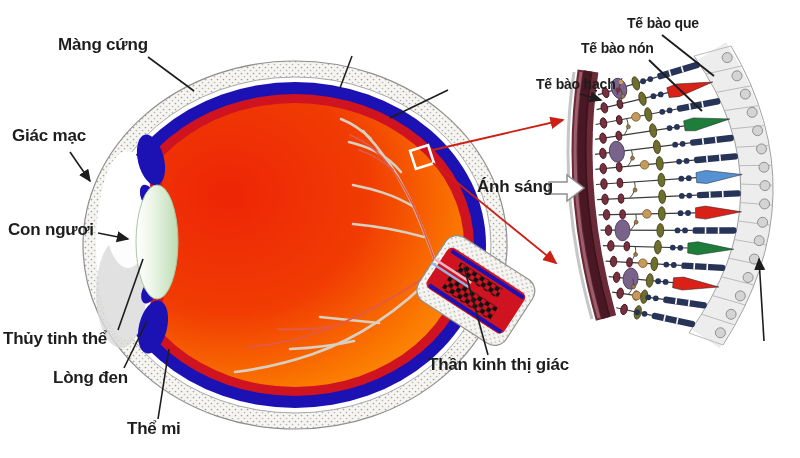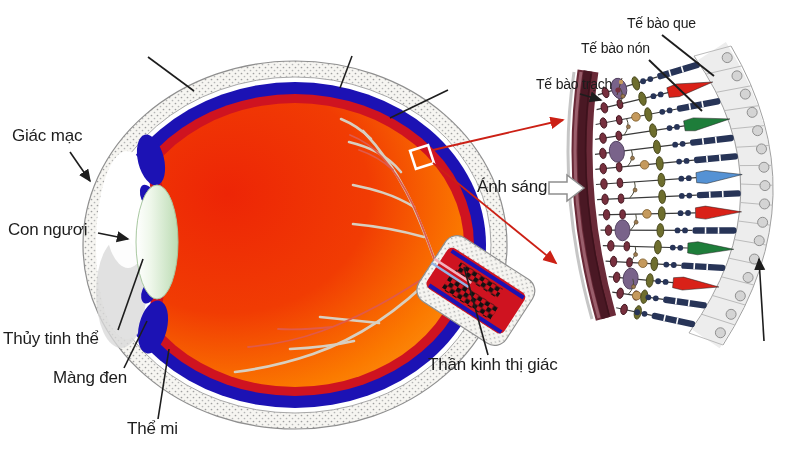--- a/index.html
+++ b/index.html
@@ -1,19 +1,19 @@
 <!DOCTYPE html>
 <html style="--ink: #1d1d1d; --blue-ring: #1c12b4; --red-ring: #cf1320; --inner-1: #ed2506; --inner-2: #f13c03; --inner-3: #fb7a00; --inner-4: #ffb22a; --lens-light: #ffffff; --lens-green: #bcdcb4; --vessel-light: #d8cfc0; --vessel-red: #e05a4a; --callout-red: #cc2015; --band-maroon: #6a2a38; --band-core: #4a1824; --band-highlight: #9a5f6c; --band-gray: #c6c6c6; --rod-navy: #273457; --cone-red: #d92118; --cone-green: #1e7d3a; --cone-blue: #5592d4; --cell-maroon: #77303e; --cell-purple: #79638a; --cell-tan: #c59a5d; --cell-olive: #6e6e2e; --scallop-band: #ededed; --scallop-circle: #d4d4d4; --scallop-stroke: #8f8f8f; --wire: #3a3a3a;"><head>
 <meta charset="utf-8">
 <style>
   html,body{margin:0;padding:0;background:#fff;}
   .stage{position:relative;width:800px;height:458px;background:#fff;overflow:hidden;
          font-family:"Liberation Sans",sans-serif;}
   .stage svg{position:absolute;left:0;top:0;}
-  .lbl{position:absolute;font-weight:400;font-size:17px;color:var(--ink);white-space:nowrap;
+  .lbl{position:absolute;font-weight:700;font-size:17px;color:var(--ink);white-space:nowrap;
        line-height:1.1;letter-spacing:-0.2px;text-align:center;}
   .lbl.sm{font-size:14px;}
   
   .f-blue{fill:var(--blue-ring);}
   .f-redring{fill:var(--red-ring);}
   .st-blue{stroke:var(--blue-ring);}
   .st-red{stroke:var(--callout-red);}
   .st-ink{stroke:var(--ink);}
   .s-gray{stroke:#8f8f8f;}
   .mfill-ink{fill:var(--ink);}
@@ -375,24 +375,25 @@
     <line x1="352" y1="56" x2="340" y2="88"></line>
     <line x1="448" y1="90" x2="390" y2="118"></line>
     <line x1="488" y1="355" x2="464" y2="267"></line>
     <line x1="662" y1="35" x2="714" y2="76" stroke-width="1.9"></line>
     <line x1="649" y1="60" x2="702" y2="111" stroke-width="1.9"></line>
     <line x1="580" y1="94" x2="601" y2="100" marker-end="url(#mb)"></line>
     <line x1="764" y1="341" x2="759" y2="259" marker-end="url(#mb)"></line>
   </g>
 </svg>
 
+<div class="lbl" style="left:58px;top:36px">Màng cứng</div>
 <div class="lbl" style="left:12px;top:127px">Giác mạc</div>
 <div class="lbl" style="left:3px;top:330px">Thủy tinh thể</div>
 <div class="lbl" style="left:8px;top:221px">Con ngươi</div>
-<div class="lbl" style="left:53px;top:369px">Màng đen</div>
+<div class="lbl" style="left:53px;top:369px">Lòng đen</div>
 <div class="lbl" style="left:127px;top:420px">Thể mi</div>
 <div class="lbl" style="left:477px;top:178px">Ánh sáng</div>
 <div class="lbl" style="left:428px;top:356px">Thần kinh thị giác</div>
 <div class="lbl sm" style="left:627px;top:16px">Tế bào que</div>
 <div class="lbl sm" style="left:581px;top:41px">Tế bào nón</div>
-<div class="lbl sm" style="left:536px;top:77px">Tế bào trạch</div>
+<div class="lbl sm" style="left:536px;top:77px">Tế bào hạch</div>
 
 </div>
 
 </body></html>

